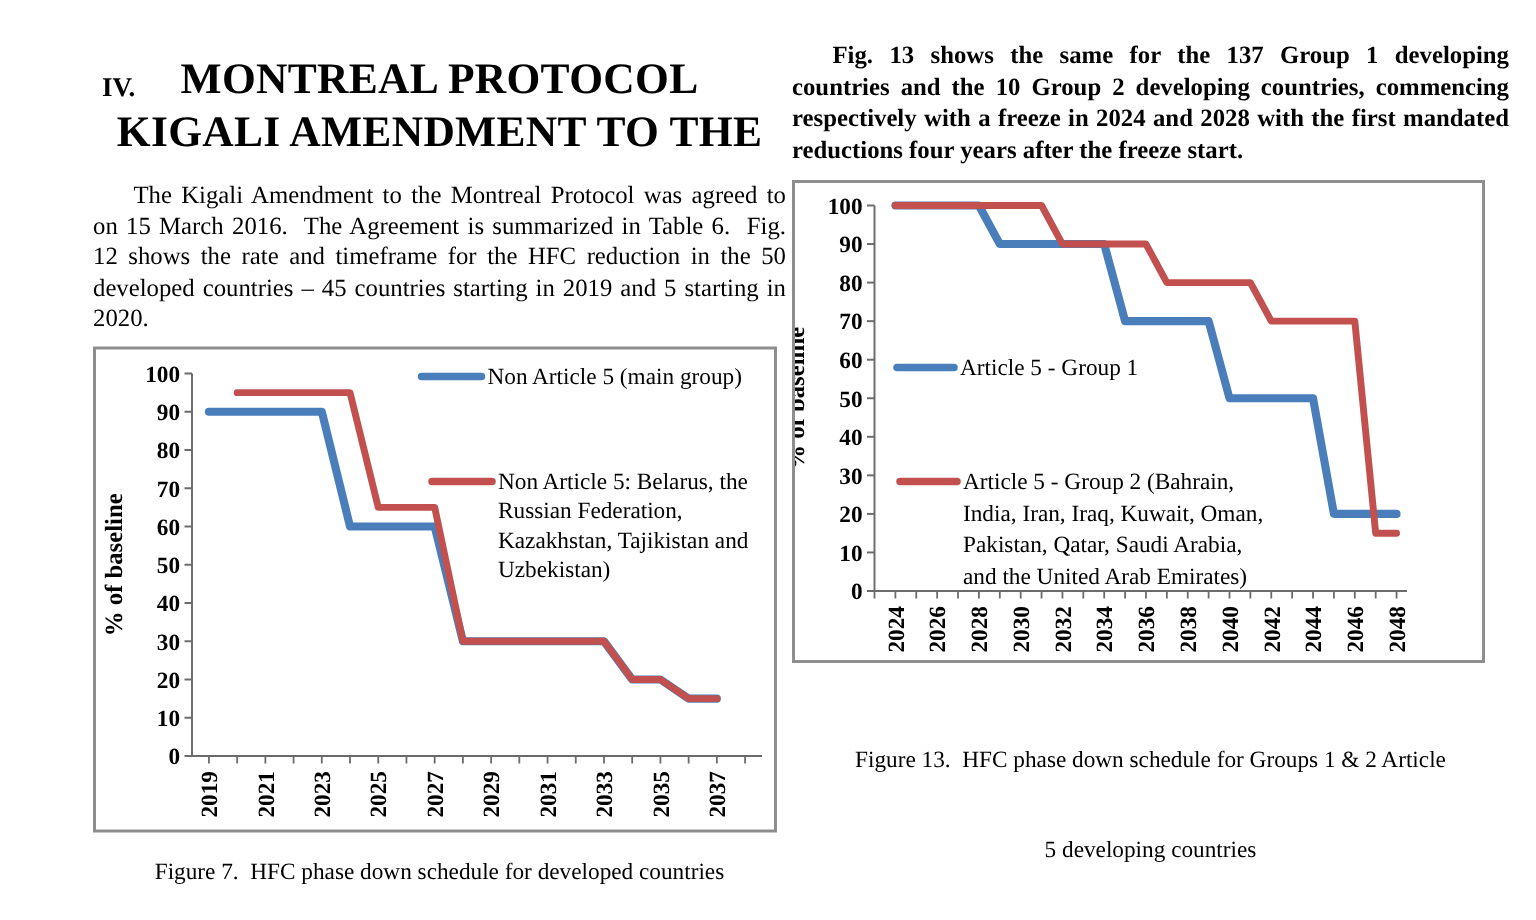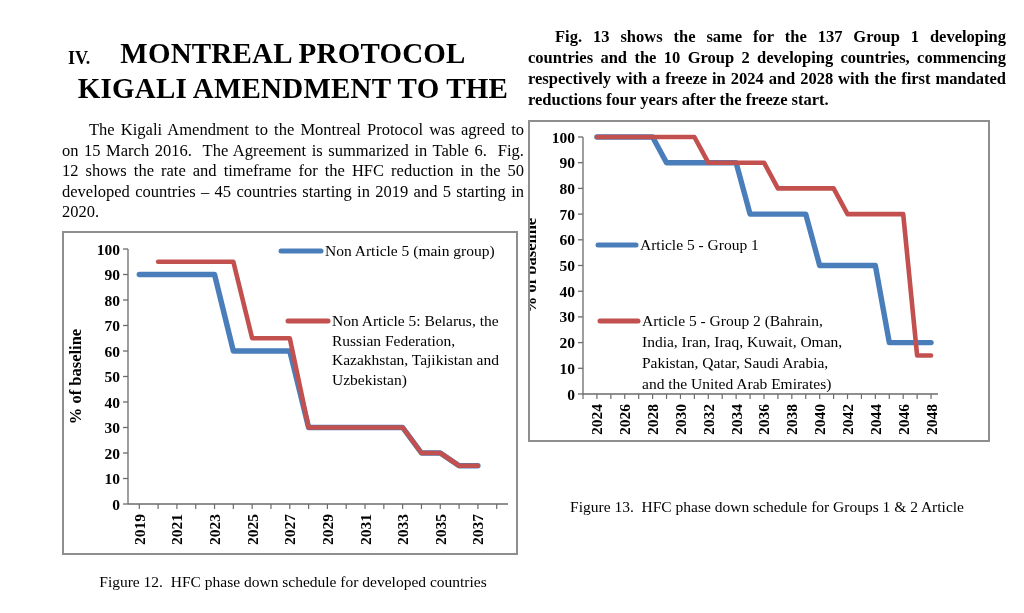--- a/index.html
+++ b/index.html
@@ -109,21 +109,21 @@
             <text x="261" y="23" class="legend-label">Non Article 5 (main group)</text>
             <line x1="224" y1="88" x2="264" y2="88" stroke="#c2504e" stroke-width="5" stroke-linecap="round"></line>
             <text x="268" y="93" class="legend-label">Non Article 5: Belarus, the</text>
             <text x="268" y="112.5" class="legend-label">Russian Federation,</text>
             <text x="268" y="132" class="legend-label">Kazakhstan, Tajikistan and</text>
             <text x="268" y="151.5" class="legend-label">Uzbekistan)</text>
           </g>
         </svg>
       </div>
   </div>
-  <div class="caption">Figure 12.  HFC phase down schedule for developed countries</div>
+  <div class="caption">Figure 7.  HFC phase down schedule for developed countries</div>
 </div>
 
 <div class="col col-right">
   <div class="body-text">Fig. 13 shows the same for the 137 Group 1 developing countries and the 10 Group 2 developing countries, commencing respectively with a freeze in 2024 and 2028 with the first mandated reductions four years after the freeze start.</div>
   <div class="chart-frame frame-13">
     <div>
         <svg width="458" height="318">
           <g>
             <line x1="53" y1="15" x2="53" y2="272" stroke="#6b6b6b" stroke-width="1.3"></line>
             <line x1="48" y1="272" x2="53" y2="272" stroke="#6b6b6b" stroke-width="1.3"></line>
@@ -201,14 +201,15 @@
             <text x="112" y="204" class="legend-label">Article 5 - Group 2 (Bahrain,</text>
             <text x="112" y="225" class="legend-label">India, Iran, Iraq, Kuwait, Oman,</text>
             <text x="112" y="246" class="legend-label">Pakistan, Qatar, Saudi Arabia,</text>
             <text x="112" y="267" class="legend-label">and the United Arab Emirates)</text>
           </g>
         </svg>
       </div>
   </div>
   <div class="caption">
     <div>Figure 13.  HFC phase down schedule for Groups 1 &amp; 2 Article</div>
+    <div>5 developing countries</div>
   </div>
 </div>
 
 </body></html>

